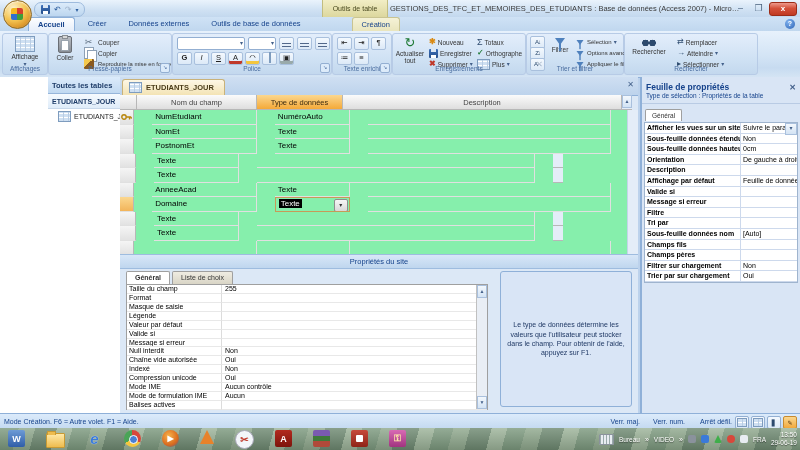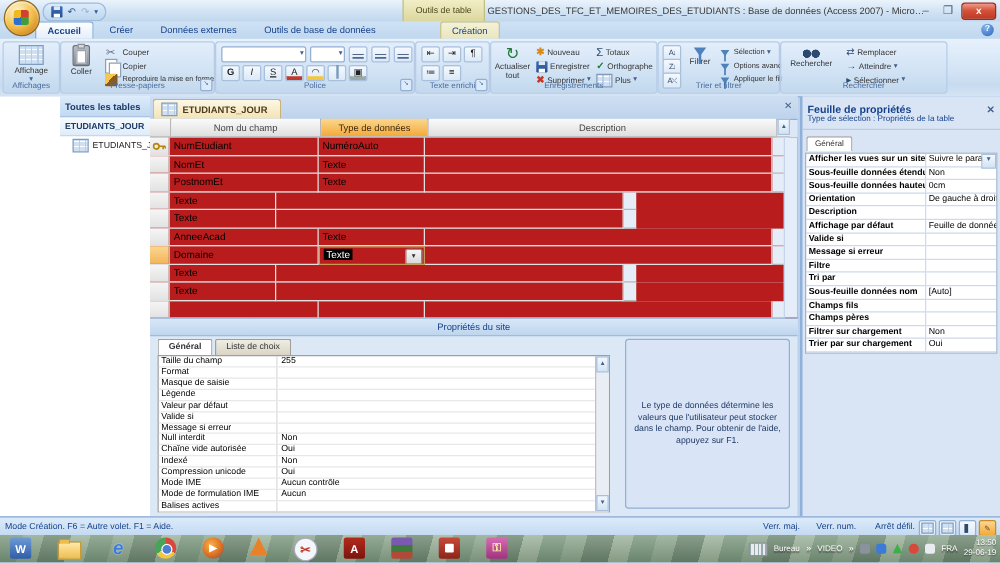--- a/index.html
+++ b/index.html
@@ -107,21 +107,21 @@
     background:linear-gradient(180deg,#fdf7e6,#f3e3b4);border:1px solid #c9b27a;border-bottom:none;
     border-radius:3px 3px 0 0;font-size:7.5px;font-weight:bold;color:#4a3c1a;}
   .doc-close{position:absolute;right:4px;top:3px;font-size:8px;color:#44618b;}
   .fgrid{position:absolute;left:0;top:18px;width:518px;}
   .fg-head{display:flex;height:15px;font-size:7.5px;color:#444;}
   .fg-head .c{border-right:1px solid #b7b7b7;border-bottom:1px solid #b7b7b7;
     background:linear-gradient(180deg,#fbfbfb,#dedede);text-align:center;line-height:15px;}
   .fg-head .c.sel{background:linear-gradient(180deg,#fbd78f,#f4a938);color:#3d2c10;}
   .c-rowsel{width:16px;}.c-name{width:119px;}.c-type{width:85px;}.c-desc{width:278px;}
   .c-scroll{width:10px;background:#e4edf8;border-bottom:1px solid #b7b7b7;}
-  .fg-row{display:flex;height:14.5px;font-size:8px;background:#b91c1c;}
+  .fg-row{display:flex;height:14.5px;font-size:8px;background:#86efac;gap:18px;}
   .fg-row .c{border-right:1px solid #e0e0e0;border-bottom:1px solid #e0e0e0;line-height:14px;
     padding:0 0 0 3px;box-sizing:border-box;white-space:nowrap;overflow:hidden;}
   .fg-row .c-rowsel{padding:0;background:linear-gradient(180deg,#f5f5f5,#e2e2e2);border-right:1px solid #b7b7b7;
     display:flex;align-items:center;justify-content:center;}
   .fg-row.cur .c-rowsel{background:linear-gradient(180deg,#fbd78f,#f2b45a);}
   .fg-row:not(.pk) .i-key{display:none;}
   .fg-row .c-type{position:relative;}
   .fg-row .type-combo{display:none;}
   .fg-row.cur .c-type{border:1px solid #c79a57;line-height:12px;}
   .fg-row.cur .type-text{background:#000;color:#fff;padding:0 2px;}

